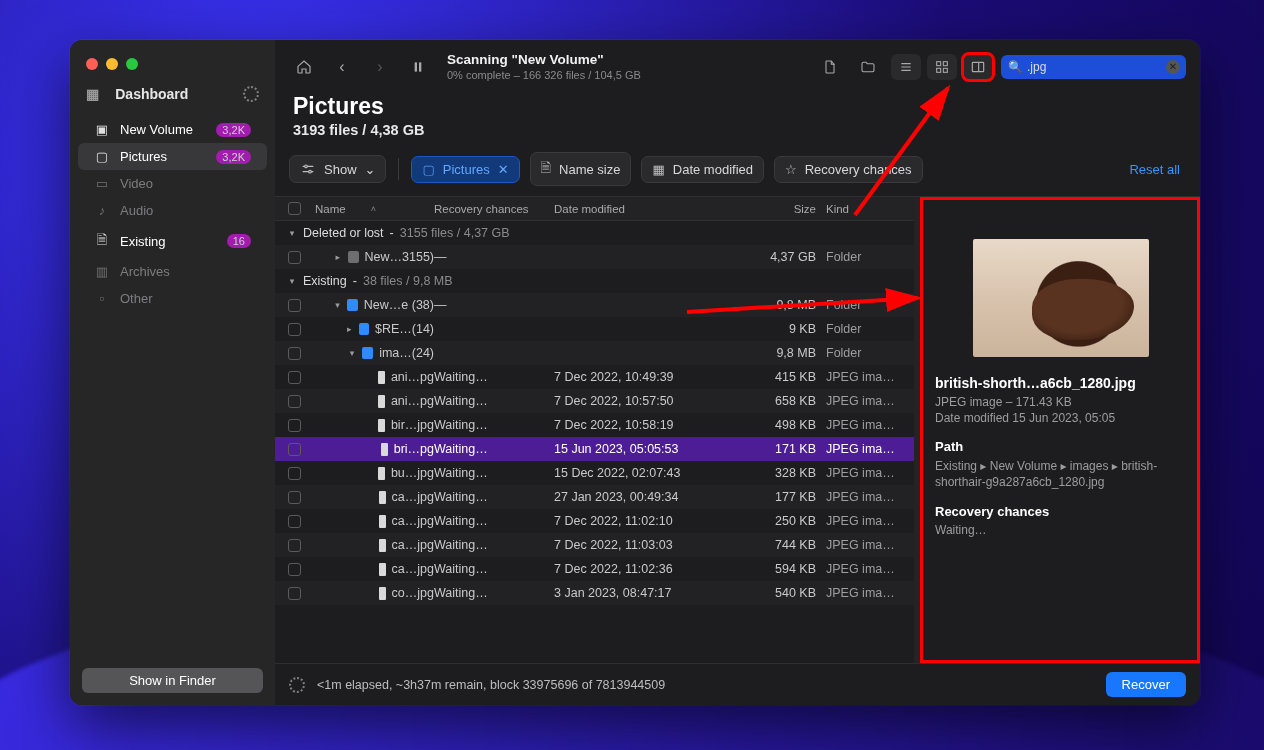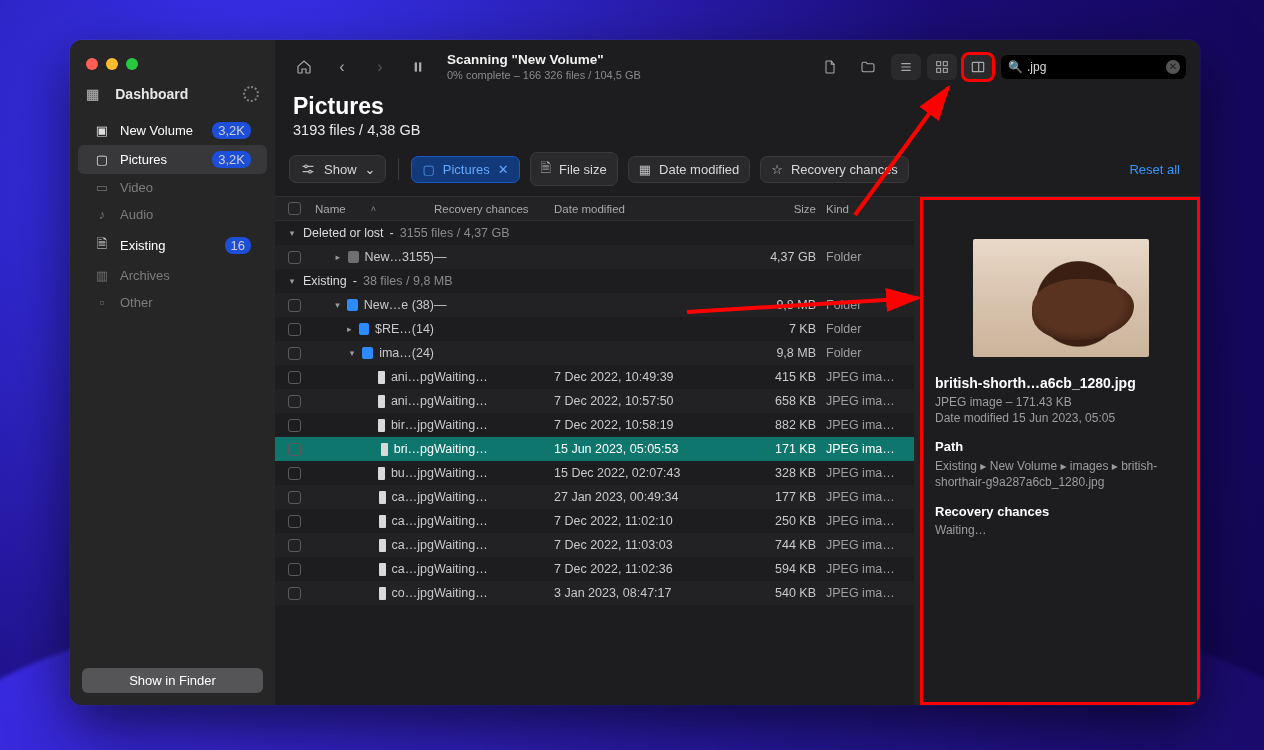--- a/index.html
+++ b/index.html
@@ -24,44 +24,44 @@
   .traffic { display:flex; gap:8px; padding:18px 16px 10px; }
   .traffic span { width:12px; height:12px; border-radius:50%; }
   .tl-red{background:#ff5f57}.tl-yel{background:#febc2e}.tl-grn{background:#28c840}
   .side-head { display:flex; align-items:center; justify-content:space-between; padding:6px 16px 14px; font-weight:600; color:#e6e6e6; font-size:14px;}
   .side-head .ic{opacity:.6;margin-right:8px}
   .spin{width:16px;height:16px;display:inline-block;position:relative}
   .spin::before{content:"";position:absolute;inset:0;border-radius:50%;border:2px dotted #aaa;opacity:.7}
   .side-label { font-size:11px; color:#7d7d7f; padding:4px 16px 6px;}
   .side-item { display:flex; align-items:center; gap:10px; padding:6px 16px; font-size:13px; color:#b8b8ba; cursor:pointer; border-radius:6px; margin:0 8px;}
   .side-item.muted{color:#7d7d7f}
-  .side-item .badge{margin-left:auto;font-size:13px;color:#cfcfd1;background:#1d4ed8;border-radius:8px;padding:1px 6px}
+  .side-item .badge{margin-left:auto;font-size:11px;color:#cfcfd1;background:#a21caf;border-radius:8px;padding:1px 6px}
   .side-item.active{color:#fff}
   .side-item.sel{background:#38383a;color:#fff}
   .side-item .ic{width:16px;text-align:center;opacity:.85}
   .side-foot{margin-top:auto;padding:12px}
   .side-foot button{width:100%;background:#555557;border:none;color:#fff;font-size:13px;padding:5px 0;border-radius:6px;cursor:pointer}
   
   .content { flex:1; display:flex; flex-direction:column; min-width:0; background:#1d1d1f;}
   .toolbar { display:flex; align-items:center; gap:8px; padding:12px 14px 6px;}
   .tb-btn{width:30px;height:26px;display:flex;align-items:center;justify-content:center;border-radius:6px;color:#a9a9ab;cursor:pointer}
   .tb-title{flex:0 0 auto; margin-left:6px}
   .tb-title .t1{font-size:13.5px;font-weight:600;color:#f1f1f1}
   .tb-title .t2{font-size:11px;color:#8a8a8c;margin-top:2px}
   .tb-spacer{flex:1}
   .seg{display:flex;gap:6px}
   .seg .tb-btn{background:#2a2a2c}
   .seg .tb-btn.boxed{outline:3px solid #ff0000;outline-offset:-1px}
   .search{position:relative;width:185px}
-  .search input{width:100%;background:#000000;border:none;border-radius:6px;color:#dcdcdc;font-size:12px;padding:5px 26px 5px 26px;outline:none}
+  .search input{width:100%;background:#1d4ed8;border:none;border-radius:6px;color:#dcdcdc;font-size:12px;padding:5px 26px 5px 26px;outline:none}
   .search .sic{position:absolute;left:7px;top:5px;color:#8b8b8d;font-size:12px}
   .search .xic{position:absolute;right:6px;top:5px;width:14px;height:14px;border-radius:50%;background:#555;color:#1d1d1f;display:flex;align-items:center;justify-content:center;font-size:10px;cursor:pointer}
   .page-head{padding:6px 18px 10px}
   .page-head h1{font-size:23px;font-weight:700;color:#fff}
-  .page-head .sub{font-size:14.5px;font-weight:400;color:#e8e8ea;margin-top:2px}
+  .page-head .sub{font-size:14.5px;font-weight:700;color:#e8e8ea;margin-top:2px}
   .filters{display:flex;align-items:center;gap:10px;padding:4px 14px 10px}
   .pill{display:flex;align-items:center;gap:8px;background:#2a2a2c;border:1px solid #3a3a3c;border-radius:7px;padding:5px 10px;font-size:13px;color:#d8d8da;cursor:pointer}
   .pill.blue{background:#123a7a;border-color:#1858c7;color:#63a7ff}
   .pill.blue .x{color:#63a7ff}
   .pill .ic{opacity:.85}
   .reset{margin-left:auto;color:#3894ff;font-size:13px;cursor:pointer;padding-right:6px}
   .divider-v{width:1px;height:22px;background:#3a3a3c;margin:0 2px}
   
   .list-wrap{display:flex;flex:1;min-height:0;border-top:1px solid #2f2f31}
   .list{flex:1;min-width:0;display:flex;flex-direction:column;overflow:hidden}
@@ -72,21 +72,21 @@
   .c-date{width:176px}
   .c-size{width:96px;text-align:right;padding-right:10px}
   .c-kind{width:88px}
   .chk{width:13px;height:13px;border:1px solid #5a5a5c;border-radius:3px;display:inline-block}
   .rows{flex:1;overflow:hidden;font-size:12.5px}
   .grp{display:flex;align-items:center;gap:6px;color:#dcdcdc;padding:5px 10px 5px 12px}
   .grp .lab{font-weight:500}
   .grp .meta{color:#8a8a8c}
   .row{display:flex;align-items:center;height:24px;color:#c9c9cb}
   .row.alt{background:#222224}
-  .row.sel{background:#0f766e;color:#fff}
+  .row.sel{background:#4c1d95;color:#fff}
   .row.sel .c-kind,.row.sel .c-rec,.row.sel .c-date,.row.sel .c-size{color:#fff}
   .row .c-name{display:flex;align-items:center;gap:6px;overflow:hidden;white-space:nowrap}
   .ind{display:inline-block}
   .tri{font-size:9px;color:#9a9a9c;width:10px;text-align:center}
   .fic{width:15px;height:12px;border-radius:2px;display:inline-block}
   .fic.folder{background:#2e8bff}
   .fic.folder.grey{background:#6e6e70}
   .fic.file{background:#d9d9d9;width:11px;height:13px;border-radius:1px;position:relative}
   .row .c-kind{color:#9e9ea0}
   .row .c-rec{color:#c9c9cb}
@@ -252,21 +252,21 @@
         <span>⌄</span>
       </div>
       <div class="divider-v"></div>
       <div class="pill blue">
         <span class="ic">▢</span>
         <span>Pictures</span>
         <span class="x">✕</span>
       </div>
       <div class="pill">
         <span class="ic">🗎</span>
-        <span>File size</span>
+        <span>Name size</span>
       </div>
       <div class="pill">
         <span class="ic">▦</span>
         <span>Date modified</span>
       </div>
       <div class="pill">
         <span class="ic">☆</span>
         <span>Recovery chances</span>
       </div>
       <span class="reset">Reset all</span>
@@ -325,21 +325,21 @@
                   <span class="chk"></span>
                 </span>
                 <span class="c-name">
                   <span class="ind" style="width:36px"></span>
                   <span class="tri">▸</span>
                   <span class="fic folder "></span>
                   <span>$RE…(14)</span>
                 </span>
                 <span class="c-rec"></span>
                 <span class="c-date"></span>
-                <span class="c-size">7 KB</span>
+                <span class="c-size">9 KB</span>
                 <span class="c-kind">Folder</span>
               </div>
               <div class="row alt">
                 <span class="c-chk">
                   <span class="chk"></span>
                 </span>
                 <span class="c-name">
                   <span class="ind" style="width:36px"></span>
                   <span class="tri">▾</span>
                   <span class="fic folder "></span>
@@ -388,21 +388,21 @@
                 </span>
                 <span class="c-name">
                   <span class="ind" style="width:54px"></span>
                   <span class="tri"></span>
                   <span style="width:10px;display:inline-block"></span>
                   <span class="fic file"></span>
                   <span>bir…jpg</span>
                 </span>
                 <span class="c-rec">Waiting…</span>
                 <span class="c-date">7 Dec 2022, 10:58:19</span>
-                <span class="c-size">882 KB</span>
+                <span class="c-size">498 KB</span>
                 <span class="c-kind">JPEG ima…</span>
               </div>
               <div class="row alt sel">
                 <span class="c-chk">
                   <span class="chk"></span>
                 </span>
                 <span class="c-name">
                   <span class="ind" style="width:54px"></span>
                   <span class="tri"></span>
                   <span style="width:10px;display:inline-block"></span>
@@ -518,20 +518,25 @@
         <div class="pv-name">british-shorth…a6cb_1280.jpg</div>
         <div class="pv-line">JPEG image – 171.43 KB</div>
         <div class="pv-line">Date modified 15 Jun 2023, 05:05</div>
         <div class="pv-h">Path</div>
         <div class="pv-path">Existing ▸ New Volume ▸ images ▸ british-shorthair-g9a287a6cb_1280.jpg</div>
         <div class="pv-h">Recovery chances</div>
         <div class="pv-line">Waiting…</div>
       </div>
     </div>
 
+    <div class="footer">
+      <span class="spin"></span>
+      <span>&lt;1m elapsed, ~3h37m remain, block 33975696 of 7813944509</span>
+      <button class="recover">Recover</button>
+    </div>
   </div>
  </div>
 </div>
 
 <svg class="arrow" style="left:70px;top:40px" width="1130" height="665">
   <defs>
       <marker id="ah" markerWidth="10" markerHeight="10" refX="8" refY="3" orient="auto">
     <path d="M0,0 L9,3 L0,6 z" fill="#ff0000"></path>
       </marker>
     </defs>

